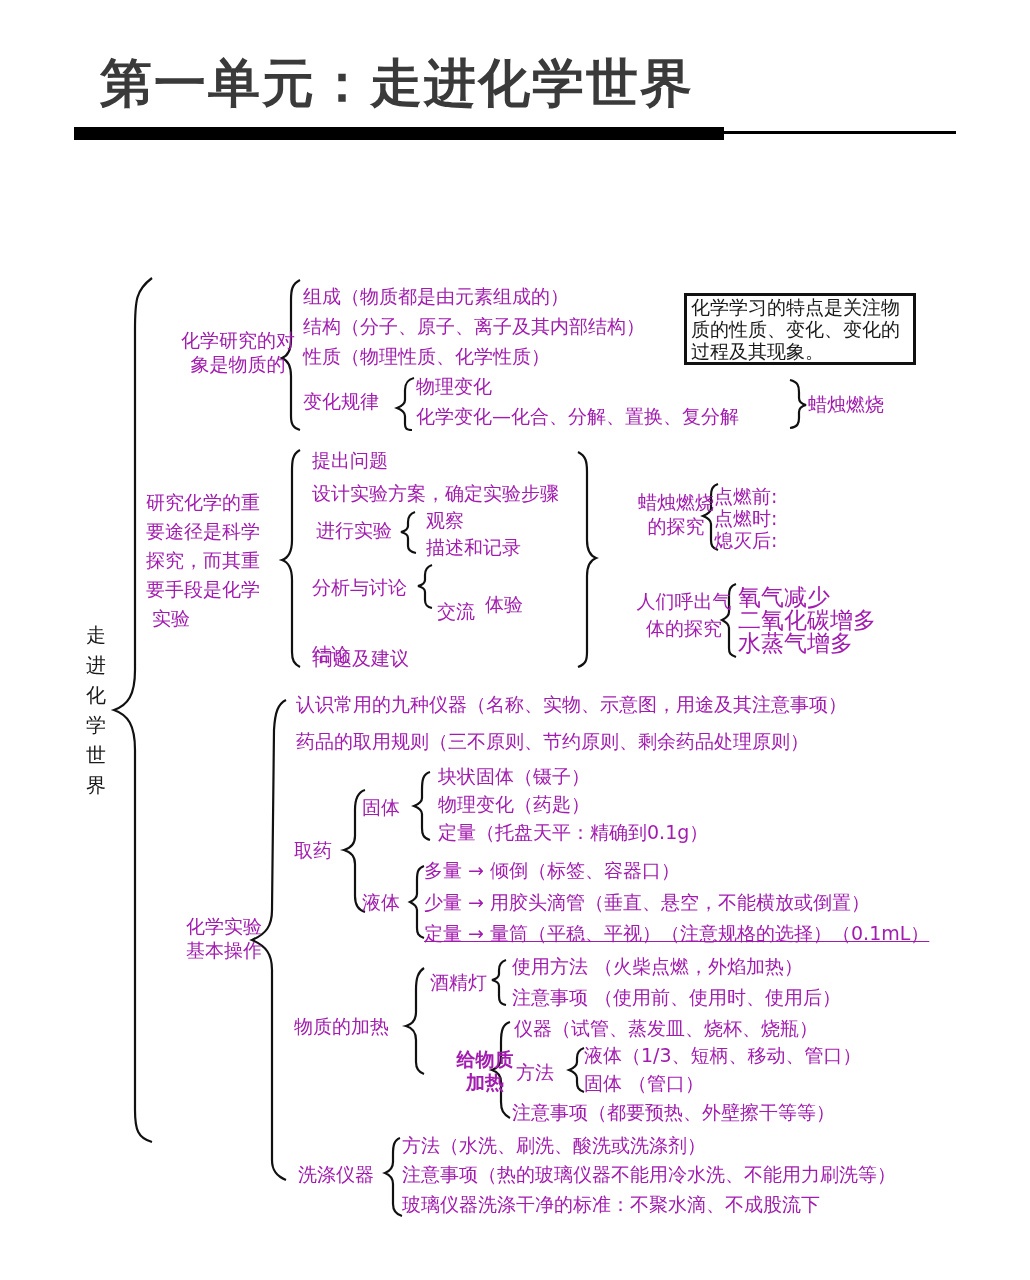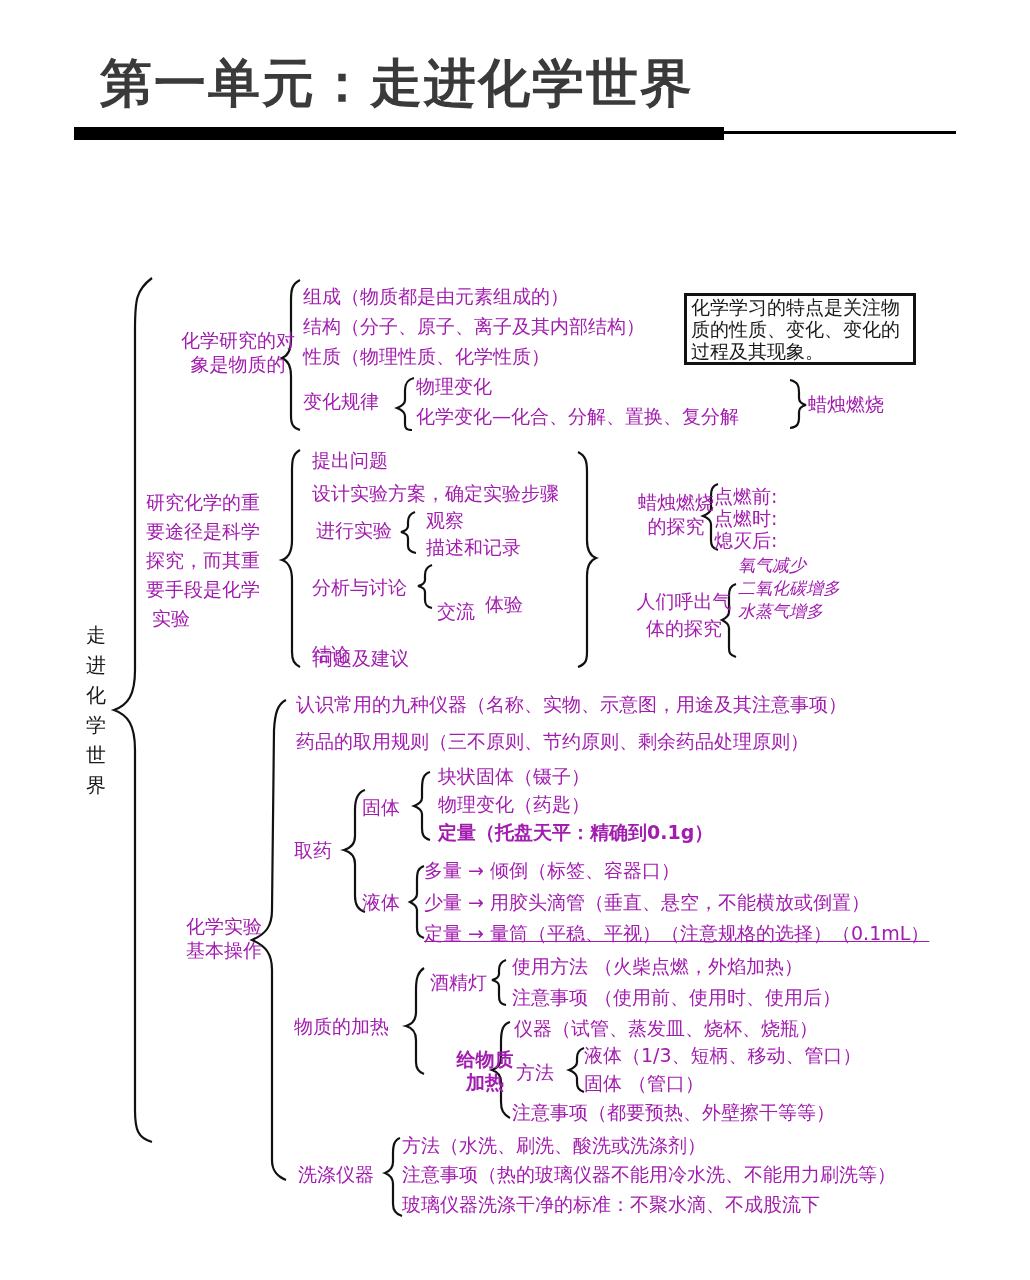--- a/index.html
+++ b/index.html
@@ -112,38 +112,38 @@
 </div>
 <div class="t" style="left:714px;top:485px;line-height:22px;">
   <div>点燃前:</div>
   <div>点燃时:</div>
   <div>熄灭后:</div>
 </div>
 <div class="t c" style="left:598px;top:588px;width:120px;line-height:27px;">
   <div>人们呼出气</div>
   <div>体的探究</div>
 </div>
-<div class="t" style="left:738px;top:554px;line-height:23px;font-size:17px;font-style:italic;">
+<div class="t" style="left:738px;top:586px;line-height:23px;font-size:23px;">
   <div>氧气减少</div>
   <div>二氧化碳增多</div>
   <div>水蒸气增多</div>
 </div>
 
 <div class="t c" style="left:150px;top:914px;width:96px;">
   <div>化学实验</div>
   <div>基本操作</div>
 </div>
 <div class="t" style="left:296px;top:692px;">认识常用的九种仪器（名称、实物、示意图，用途及其注意事项）</div>
 <div class="t" style="left:296px;top:729px;">药品的取用规则（三不原则、节约原则、剩余药品处理原则）</div>
 
 <div class="t" style="left:294px;top:838px;">取药</div>
 <div class="t" style="left:362px;top:795px;">固体</div>
 <div class="t" style="left:438px;top:764px;">块状固体（镊子）</div>
 <div class="t" style="left:438px;top:792px;">物理变化（药匙）</div>
-<div class="t" style="left:438px;top:820px;font-weight:bold;">定量（托盘天平：精确到0.1g）</div>
+<div class="t" style="left:438px;top:820px;">定量（托盘天平：精确到0.1g）</div>
 <div class="t" style="left:362px;top:890px;">液体</div>
 <div class="t" style="left:424px;top:858px;">多量 → 倾倒（标签、容器口）</div>
 <div class="t" style="left:424px;top:890px;">少量 → 用胶头滴管（垂直、悬空，不能横放或倒置）</div>
 <div class="t" style="left:424px;top:921px;text-decoration:underline;">定量 → 量筒（平稳、平视）（注意规格的选择）（0.1mL）</div>
 
 <div class="t" style="left:294px;top:1014px;">物质的加热</div>
 <div class="t" style="left:430px;top:970px;">酒精灯</div>
 <div class="t" style="left:512px;top:954px;">使用方法 （火柴点燃，外焰加热）</div>
 <div class="t" style="left:512px;top:985px;">注意事项 （使用前、使用时、使用后）</div>
 <div class="t c" style="left:422px;top:1048px;width:74px;line-height:23px;font-weight:bold;">

